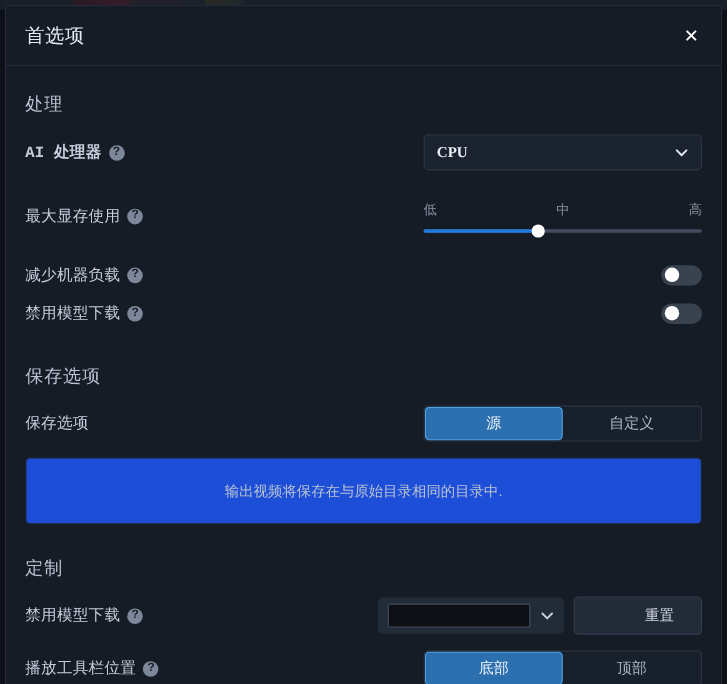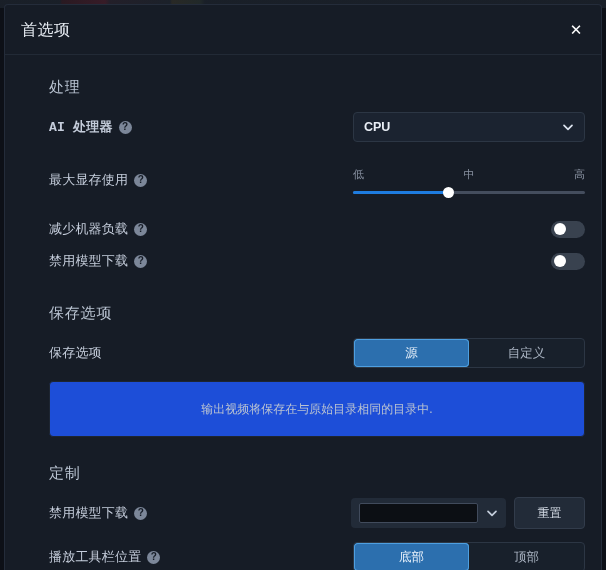--- a/index.html
+++ b/index.html
@@ -73,21 +73,20 @@
     font-weight: bold;
     border-radius: 3px;
   }
 
   
   #body {
     position: relative;
     height: 515px;
     padding: 0 16px;
     box-sizing: border-box;
-    margin-left: 28px;
   }
 
   .section-title {
     font-size: 15px;
     color: #b9c3d1;
     letter-spacing: .8px;
   }
 
   .row {
     position: relative;
@@ -133,20 +132,21 @@
     width: 232px;
     height: 30px;
     background: #1b2330;
     border: 1px solid #2c3644;
     border-radius: 4px;
     display: flex;
     align-items: center;
     padding: 0 10px;
     box-sizing: border-box;
     cursor: pointer;
+    font-family: Liberation Serif, serif;
   }
   .select .value {
     font-size: 12.5px;
     font-weight: bold;
     color: #e9eef5;
     flex: 1;
   }
   .chev {
     width: 12px; height: 12px;
     flex: 0 0 auto;
@@ -269,20 +269,21 @@
     height: 30px;
     background: #222b38;
     border: 1px solid #323c4b;
     border-radius: 4px;
     display: flex;
     align-items: center;
     justify-content: center;
     font-size: 12px;
     color: #d3dae4;
     cursor: pointer;
+    padding-left: 36px;
   }
 
   .spacer-8 { height: 8px; }
   .spacer-12 { height: 12px; }
   .spacer-16 { height: 16px; }
   .spacer-20 { height: 20px; }
 </style>
 </head>
 <body>
 

